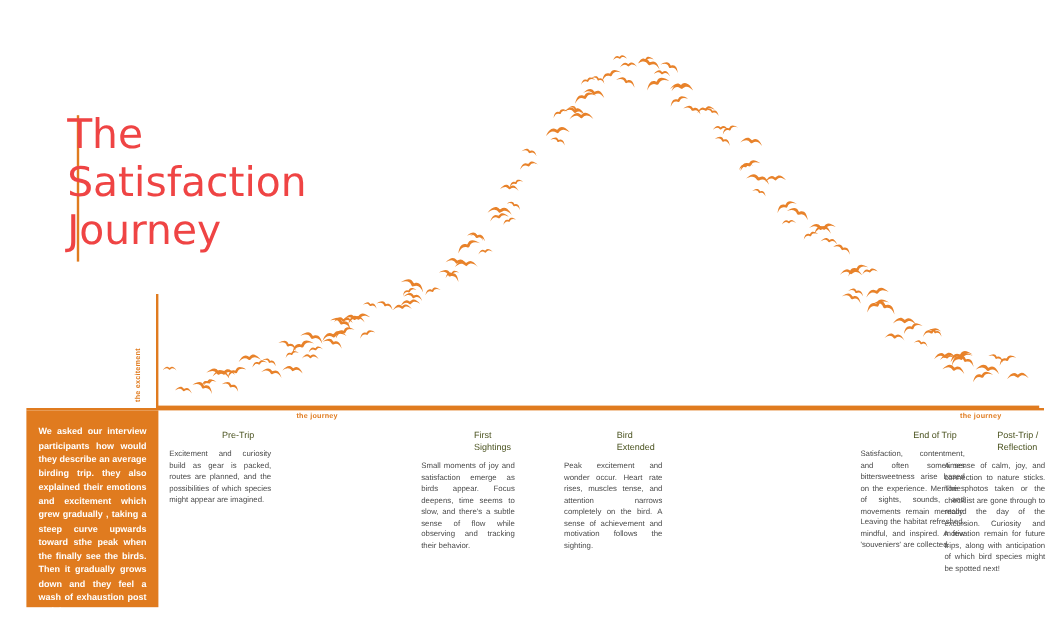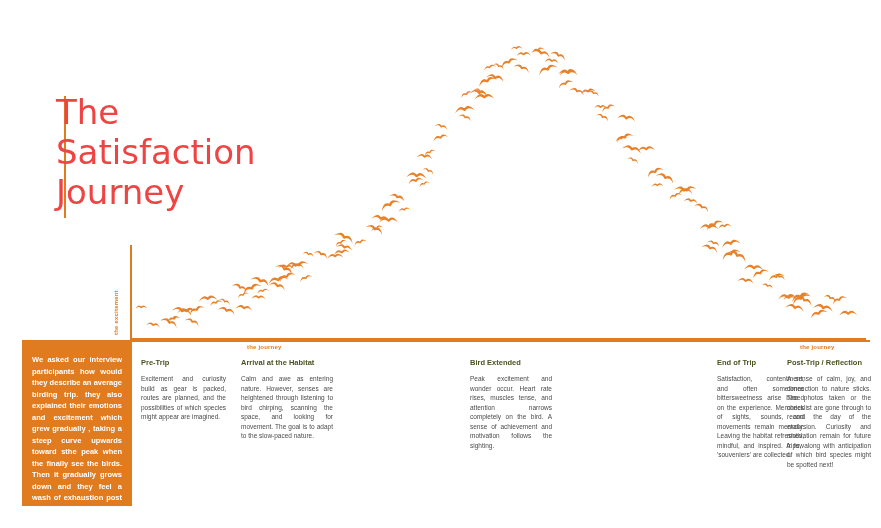--- a/index.html
+++ b/index.html
@@ -103,23 +103,24 @@
     font-weight: bold;
   }
 
   .stage {
     position: absolute;
     top: 358px;
   }
   .stage-title {
     color: #4b5320;
     font-size: 7.5px;
-    font-weight: bold;
+    font-weight: normal;
     line-height: 10px;
     margin-bottom: 6px;
+    margin-left: 44px;
   }
   .stage-body {
     color: #4a4a4a;
     font-size: 6.5px;
     line-height: 9.5px;
     text-align: justify;
   }
 </style>
 </head>
 <body>
@@ -272,25 +273,25 @@
 
   <div id="band"></div>
 
   <div id="intro">We asked our interview participants how would they describe an average birding trip. they also explained their emotions and excitement which grew gradually , taking a steep curve upwards toward sthe peak when the finally see the birds. Then it gradually grows down and they feel a wash of exhaustion post activity</div>
 
   <div class="stage" style="left:141px; width:85px;">
     <div class="stage-title">Pre-Trip</div>
     <div class="stage-body">Excitement and curiosity build as gear is packed, routes are planned, and the possibilities of which species might appear are imagined.</div>
   </div>
 
-  <div class="stage" style="left:241px; width:92px;">
-    <div class="stage-title">Arrival at the Habitat</div>
-    <div class="stage-body">Calm and awe as entering nature. However, senses are heightened through listening to bird chirping, scanning the space, and looking for movement. The goal is to adapt to the slow-paced nature.</div>
-  </div>
-
+
+  <div class="stage" style="left:351px; width:78px;">
+    <div class="stage-title">First Sightings</div>
+    <div class="stage-body">Small moments of joy and satisfaction emerge as birds appear. Focus deepens, time seems to slow, and there's a subtle sense of flow while observing and tracking their behavior.</div>
+  </div>
 
   <div class="stage" style="left:470px; width:82px;">
     <div class="stage-title">Bird Extended</div>
     <div class="stage-body">Peak excitement and wonder occur. Heart rate rises, muscles tense, and attention narrows completely on the bird. A sense of achievement and motivation follows the sighting.</div>
   </div>
 
 
   <div class="stage" style="left:717px; width:87px;">
     <div class="stage-title">End of Trip</div>
     <div class="stage-body">Satisfaction, contentment, and often sometimes bittersweetness arise based on the experience. Memories of sights, sounds, and movements remain mentally. Leaving the habitat refreshed, mindful, and inspired. A few 'souveniers' are collected.</div>

